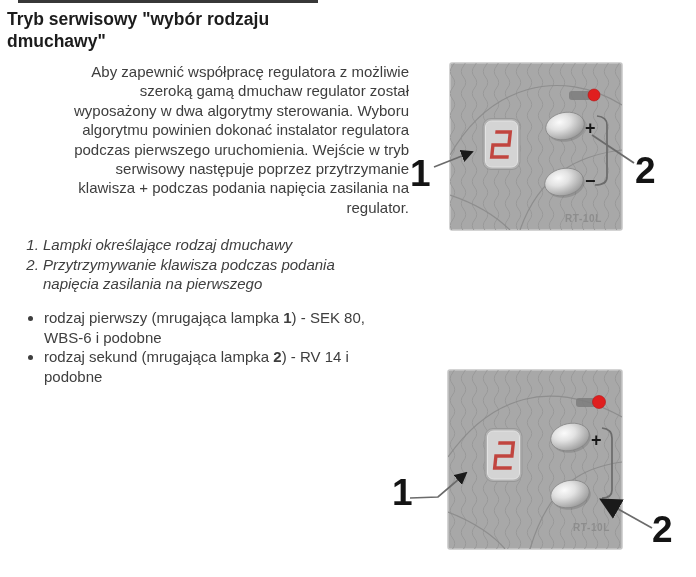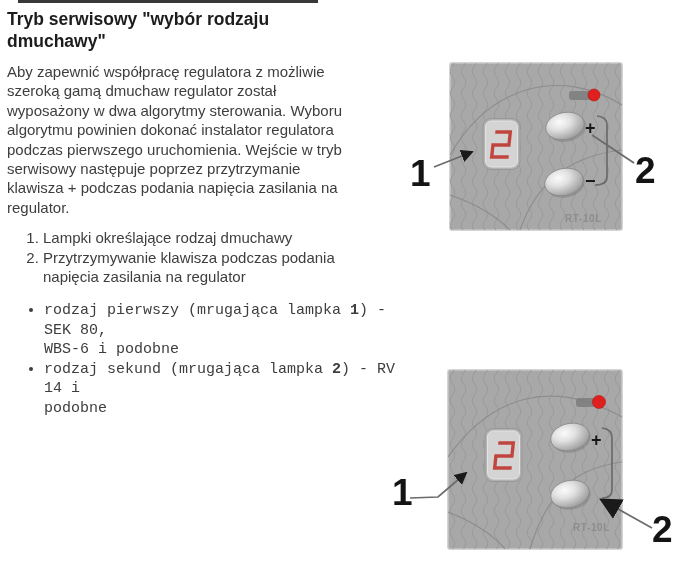--- a/index.html
+++ b/index.html
@@ -12,23 +12,23 @@
     background:#383838;
   }
   .article {
     position:absolute; left:7px; top:8px; width:402px;
     color:#3e3e3e; font-size:15px; line-height:19.4px;
   }
   .article h1 {
     margin:0 0 10px 0; font-size:17.5px; line-height:22px;
     font-weight:700; color:#1c1c1c; white-space:pre-line;
   }
-  .article p { margin:0; white-space:pre-line; }
-  .article ol { margin:11px 0 0 0; padding:0 0 0 36px; }
-  .article ul { margin:15px 0 8px 0; padding:0 0 0 37px;font-family:Liberation Mono, monospace; }
+  .article p { margin:0; white-space:pre-line;text-align:right; }
+  .article ol { margin:18px 0 0 0; padding:0 0 0 36px;font-style:italic; }
+  .article ul { margin:15px 0 8px 0; padding:0 0 0 37px; }
   .article li { white-space:pre-line; }
   .p2 { margin-top:57px !important; }
   .p3 { margin-top:11px !important; }
   .article b { font-weight:700; }
   .figure { position:absolute; width:306px; }
   #figure-top { left:390px; top:55px; height:192px; }
   #figure-bottom { left:390px; top:362px; height:202px; }
   svg { display:block; }
   .callout-num {
     font-family:"Liberation Sans", sans-serif; font-weight:700;
@@ -58,21 +58,21 @@
 szeroką gamą dmuchaw regulator został
 wyposażony w dwa algorytmy sterowania. Wyboru
 algorytmu powinien dokonać instalator regulatora
 podczas pierwszego uruchomienia. Wejście w tryb
 serwisowy następuje poprzez przytrzymanie
 klawisza + podczas podania napięcia zasilania na
 regulator.</p>
     <ol>
       <li>Lampki określające rodzaj dmuchawy</li>
       <li>Przytrzymywanie klawisza podczas podania
-napięcia zasilania na regulator</li>
+napięcia zasilania na pierwszego</li>
     </ol>
     <ul>
       <li><span>rodzaj pierwszy (mrugająca lampka </span><b>1</b><span>) - SEK 80,
 WBS-6 i podobne</span></li>
       <li><span>rodzaj sekund (mrugająca lampka </span><b>2</b><span>) - RV 14 i
 podobne</span></li>
     </ul>
   </div>
 
   <div class="figure" id="figure-top">

